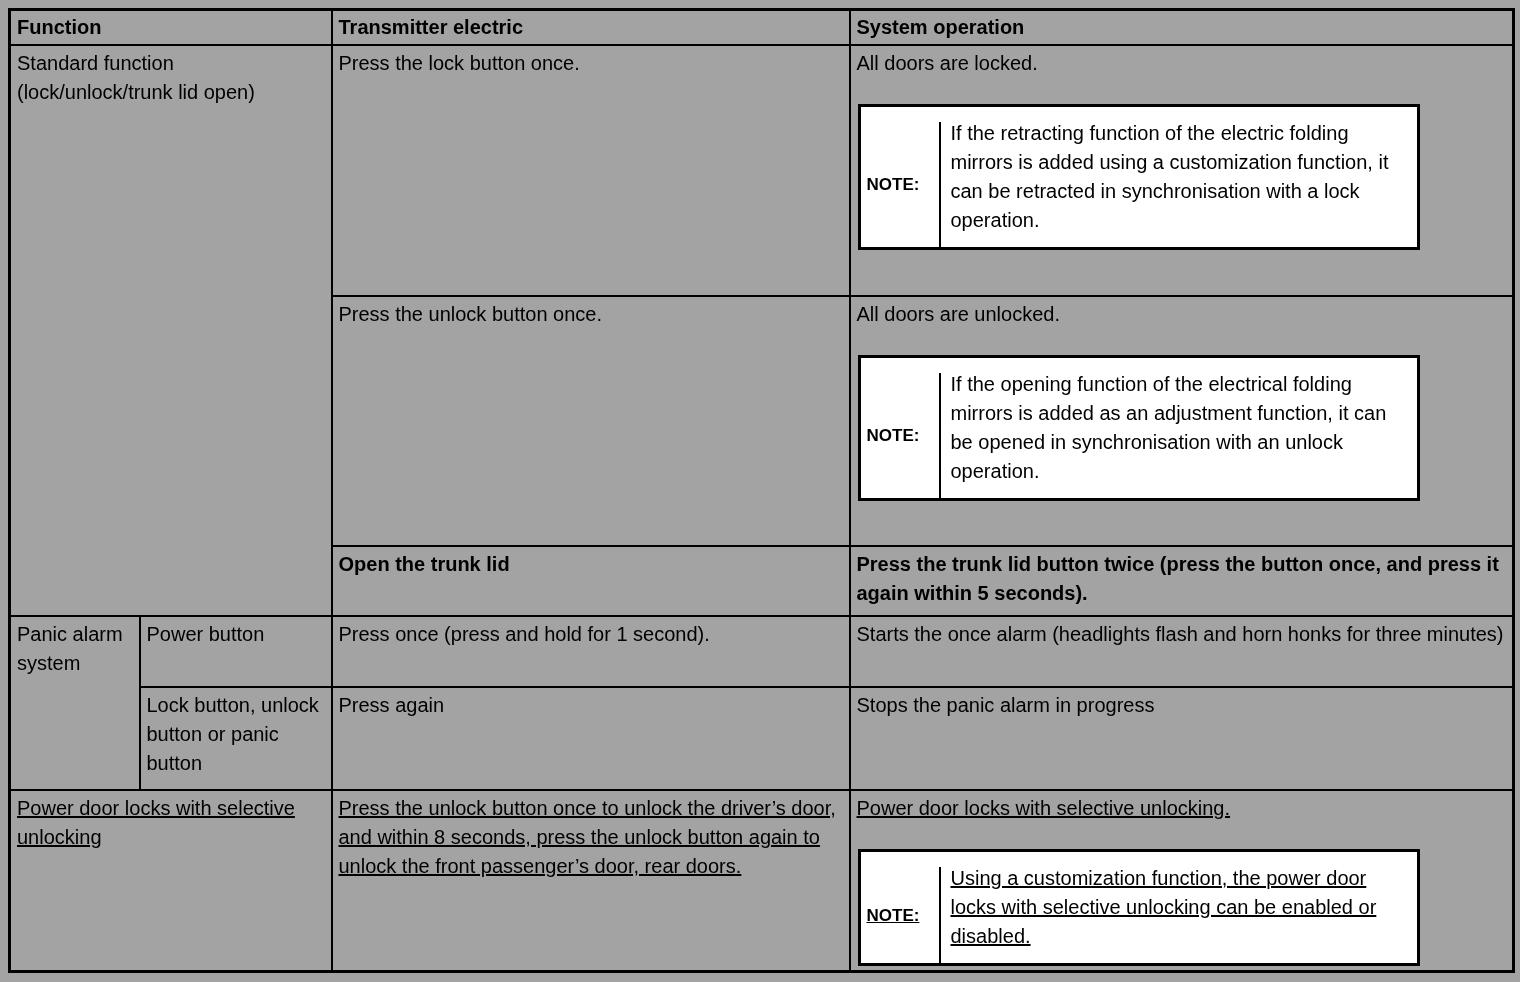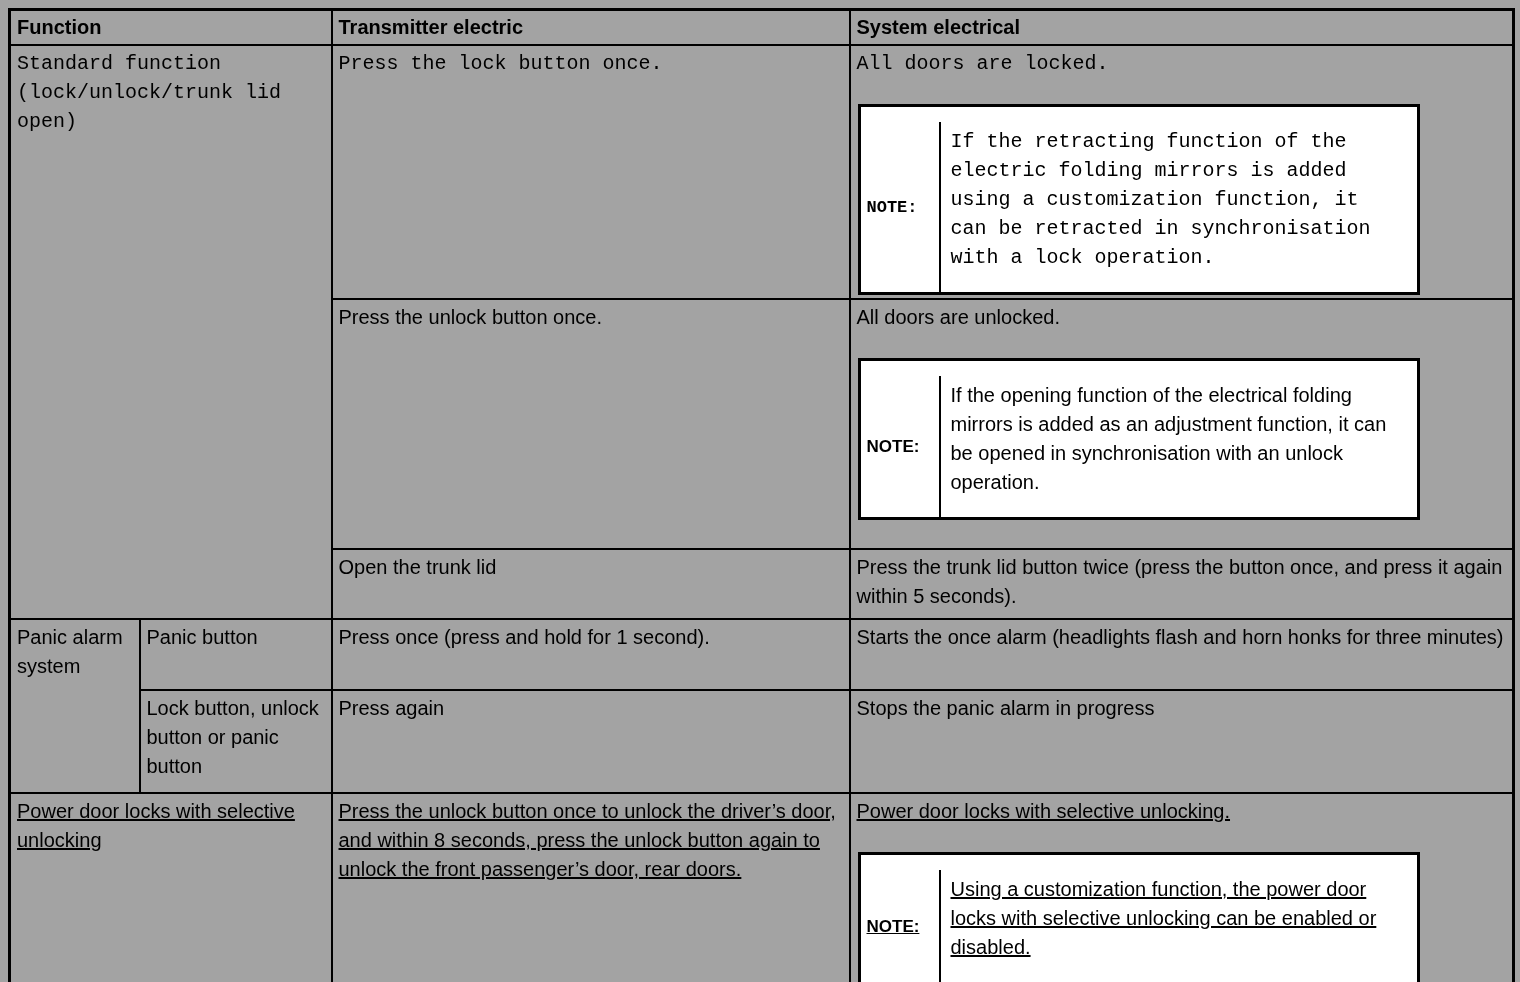--- a/index.html
+++ b/index.html
@@ -53,21 +53,21 @@
     display: flex;
     align-items: center;
     padding: 4px 6px;
     font-weight: bold;
     font-size: 17px;
     box-sizing: border-box;
     margin-top: 15px;
   }
   .note-box .note-text {
     flex: 1;
-    padding: 20px 10px;
+    padding: 12px 10px;
     font-size: 20px;
     line-height: 29px;
   }
   .cell-top-text { display: block; }
 </style>
 </head>
 <body>
 
 <div class="page">
   <table class="manual">
@@ -75,24 +75,24 @@
       <col style="width:130px">
       <col style="width:192px">
       <col style="width:518px">
       <col style="width:664px">
     </colgroup>
 
     <tbody>
         <tr>
       <th colspan="2">Function</th>
       <th>Transmitter electric</th>
-      <th>System electrical</th>
+      <th>System operation</th>
     </tr>
 
-    <tr style="height:251px;font-family:Liberation Mono, monospace;">
+    <tr style="height:251px;">
       <td colspan="2" rowspan="3">
         <span class="cell-top-text">Standard function (lock/unlock/trunk lid open)</span>
       </td>
       <td>
         <span class="cell-top-text">Press the lock button once.</span>
       </td>
       <td>
         <span class="cell-top-text">All doors are locked.</span>
         <div class="note-box">
           <div class="note-label">NOTE:</div>
@@ -107,35 +107,35 @@
       </td>
       <td>
         <span class="cell-top-text">All doors are unlocked.</span>
         <div class="note-box">
           <div class="note-label">NOTE:</div>
           <div class="note-text">If the opening function of the electrical folding mirrors is added as an adjustment function, it can be opened in synchronisation with an unlock operation.</div>
         </div>
       </td>
     </tr>
 
-    <tr style="height:70px;">
+    <tr style="height:70px;font-weight:bold;">
       <td>
         <span class="cell-top-text">Open the trunk lid</span>
       </td>
       <td>
         <span class="cell-top-text">Press the trunk lid button twice (press the button once, and press it again within 5 seconds).</span>
       </td>
     </tr>
 
     <tr style="height:71px;">
       <td rowspan="2">
         <span class="cell-top-text">Panic alarm system</span>
       </td>
       <td>
-        <span class="cell-top-text">Panic button</span>
+        <span class="cell-top-text">Power button</span>
       </td>
       <td>
         <span class="cell-top-text">Press once (press and hold for 1 second).</span>
       </td>
       <td>
         <span class="cell-top-text">Starts the once alarm (headlights flash and horn honks for three minutes)</span>
       </td>
     </tr>
 
     <tr style="height:103px;margin-top:12px;">

